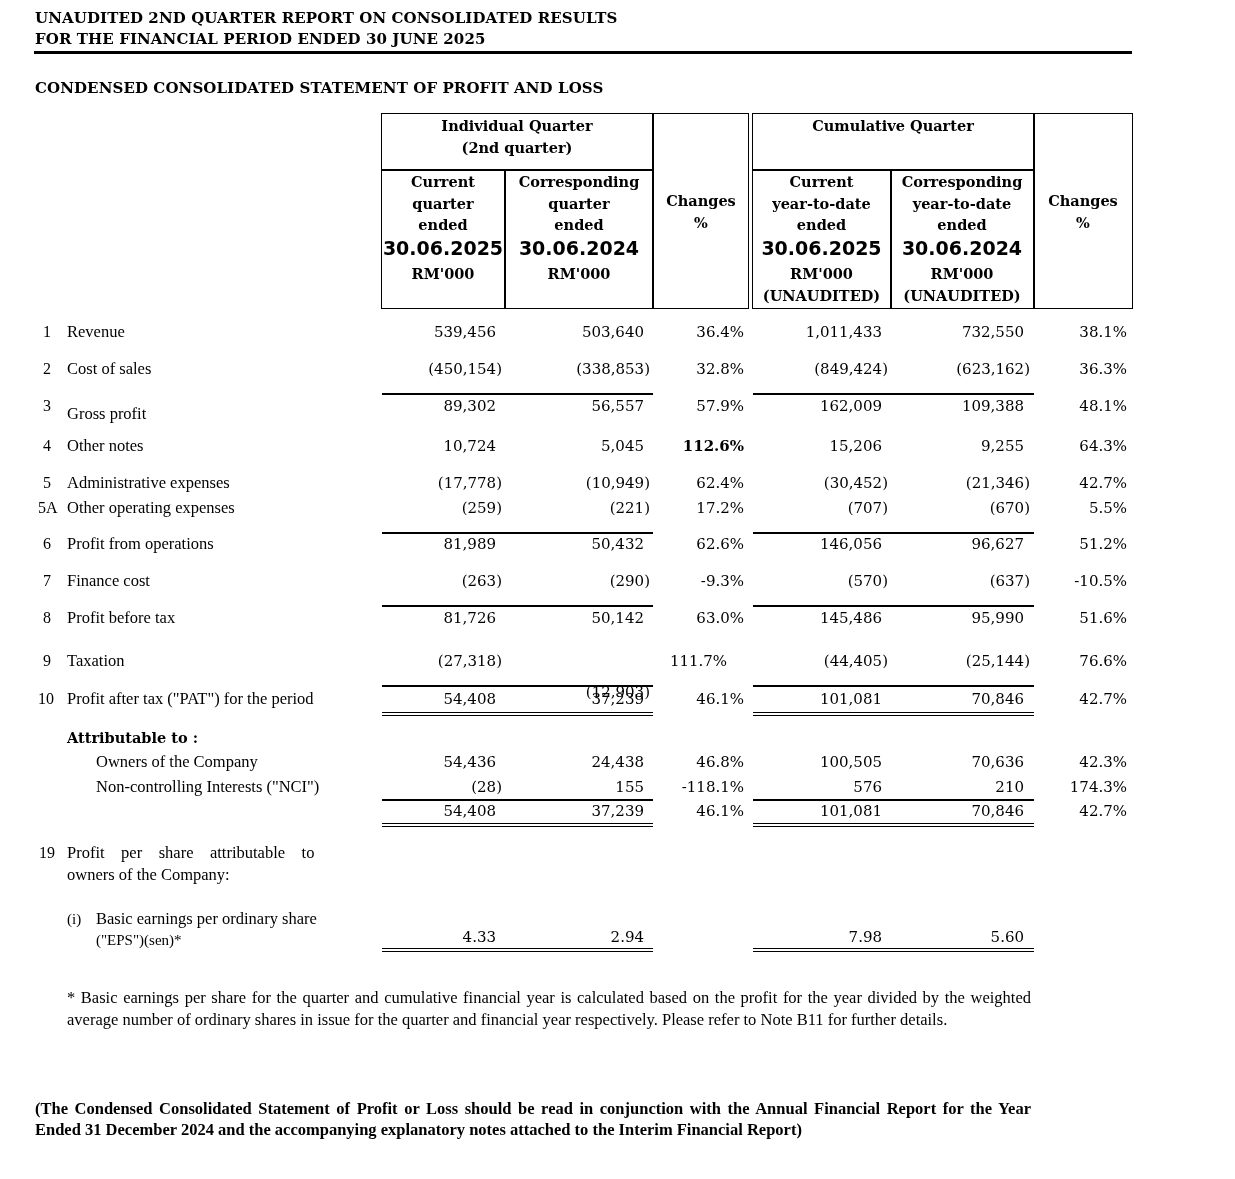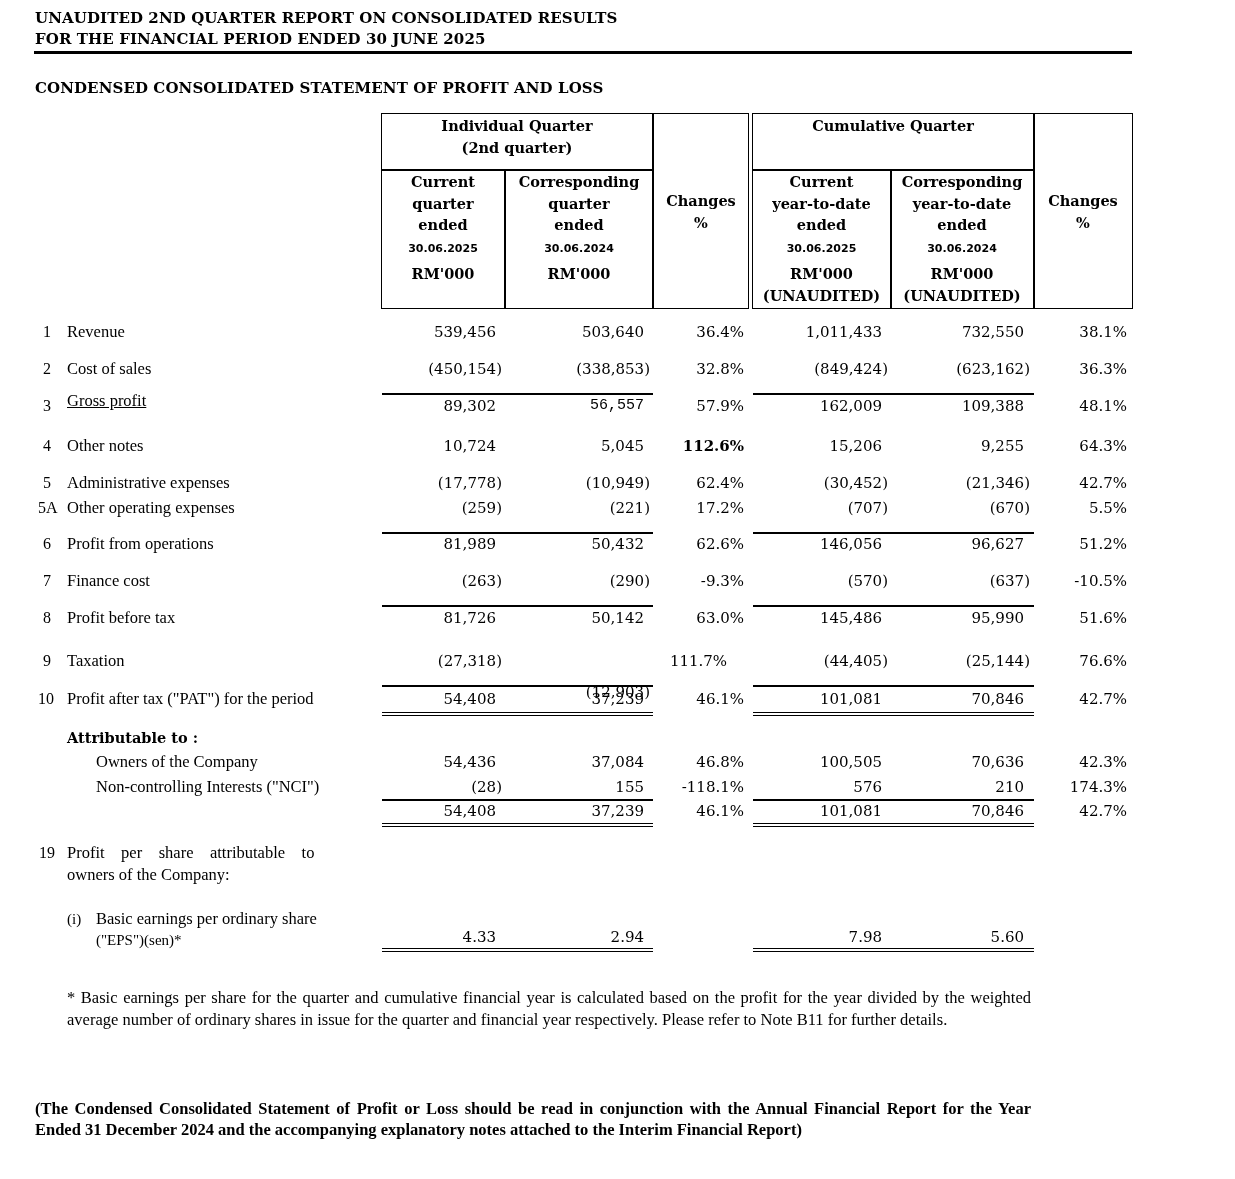--- a/index.html
+++ b/index.html
@@ -4,21 +4,21 @@
 <style>
   html, body { margin: 0; padding: 0; background: #ffffff; }
   body { width: 1235px; height: 1179px; position: relative; overflow: hidden; color: #000; font-family: "DejaVu Serif", "Liberation Serif", serif; }
   .abs { position: absolute; }
   .hdr { font-family: "DejaVu Serif", serif; font-weight: bold; font-size: 15px; line-height: 21px; letter-spacing: 0.1px; }
   .title-rule { position: absolute; left: 34px; top: 51px; width: 1098px; height: 3px; background: #000; }
   .section-title { left: 35px; top: 78px; }
   
   .box { position: absolute; border: 1.5px solid #000; box-sizing: border-box; }
   .hcell { position: absolute; box-sizing: border-box; text-align: center; font-weight: bold; font-size: 14.5px; line-height: 21.5px; font-family: "DejaVu Serif", serif; }
-  .hdate { font-family: "DejaVu Sans", sans-serif; font-weight: bold; font-size: 11px; }
+  .hdate { font-family: "DejaVu Sans", sans-serif; font-weight: bold; font-size: 19px; }
   .vline { position: absolute; width: 1.5px; background: #000; }
   .hline { position: absolute; height: 1.5px; background: #000; }
   
   .num { position: absolute; font-family: "Liberation Serif", serif; font-size: 16px; line-height: 20px; }
   .lbl { position: absolute; font-family: "Liberation Serif", serif; font-size: 16.5px; line-height: 20px; white-space: nowrap; }
   .val { position: absolute; font-family: "DejaVu Serif", serif; font-size: 15px; line-height: 20px; text-align: right; white-space: nowrap; }
   .rule1 { position: absolute; height: 1.5px; background: #000; }
   .rule2 { position: absolute; height: 4px; border-top: 1.5px solid #000; border-bottom: 1.5px solid #000; box-sizing: border-box; }
   .bold-serif { font-family: "DejaVu Serif", serif; font-weight: bold; font-size: 14.5px; }
   .footnote { position: absolute; left: 67px; top: 987px; width: 964px; font-family: "Liberation Serif", serif; font-size: 16.5px; line-height: 21.5px; text-align: justify; }
@@ -110,23 +110,23 @@
       <div class="lbl" style="left: 67px; top: 359px;">Cost of sales</div>
       <div class="val" style="left: 382px; width: 120px; top: 359px;">(450,154)</div>
       <div class="val" style="left: 505px; width: 145px; top: 359px;">(338,853)</div>
       <div class="val" style="left: 653px; width: 91px; top: 359px;">32.8%</div>
       <div class="val" style="left: 753px; width: 135px; top: 359px;">(849,424)</div>
       <div class="val" style="left: 891px; width: 139px; top: 359px;">(623,162)</div>
       <div class="val" style="left: 1034px; width: 93px; top: 359px;">36.3%</div>
     </div>
     <div>
       <div class="num" style="left: 43px; top: 396px;">3</div>
-      <div class="lbl" style="left: 67px; top: 391px; text-decoration: underline;">Gross profit</div>
+      <div class="lbl" style="left: 67px; top: 404px;">Gross profit</div>
       <div class="val" style="left: 382px; width: 114px; top: 396px;">89,302</div>
-      <div class="val" style="left: 505px; width: 139px; top: 396px; font-family: Liberation Mono, monospace;">56,557</div>
+      <div class="val" style="left: 505px; width: 139px; top: 396px;">56,557</div>
       <div class="val" style="left: 653px; width: 91px; top: 396px;">57.9%</div>
       <div class="val" style="left: 753px; width: 129px; top: 396px;">162,009</div>
       <div class="val" style="left: 891px; width: 133px; top: 396px;">109,388</div>
       <div class="val" style="left: 1034px; width: 93px; top: 396px;">48.1%</div>
     </div>
     <div>
       <div class="num" style="left: 43px; top: 436px;">4</div>
       <div class="lbl" style="left: 67px; top: 436px;">Other notes</div>
       <div class="val" style="left: 382px; width: 114px; top: 436px;">10,724</div>
       <div class="val" style="left: 505px; width: 139px; top: 436px;">5,045</div>
@@ -232,21 +232,21 @@
 
   <div class="rule2" style="left:382px; top:948px; width:271px;"></div>
   <div class="rule2" style="left:753px; top:948px; width:281px;"></div>
 </div>
 
 <div class="lbl bold-serif" style="left:67px; top:728px;">Attributable to :</div>
 <div id="attr-rows">
     <div>
       <div class="lbl" style="left: 96px; top: 752px;">Owners of the Company</div>
       <div class="val" style="left: 382px; width: 114px; top: 752px;">54,436</div>
-      <div class="val" style="left: 505px; width: 139px; top: 752px;">37,084</div>
+      <div class="val" style="left: 505px; width: 139px; top: 752px;">24,438</div>
       <div class="val" style="left: 653px; width: 91px; top: 752px;">46.8%</div>
       <div class="val" style="left: 753px; width: 129px; top: 752px;">100,505</div>
       <div class="val" style="left: 891px; width: 133px; top: 752px;">70,636</div>
       <div class="val" style="left: 1034px; width: 93px; top: 752px;">42.3%</div>
     </div>
     <div>
       <div class="lbl" style="left: 96px; top: 777px;">Non-controlling Interests ("NCI")</div>
       <div class="val" style="left: 382px; width: 120px; top: 777px;">(28)</div>
       <div class="val" style="left: 505px; width: 139px; top: 777px;">155</div>
       <div class="val" style="left: 653px; width: 91px; top: 777px;">-118.1%</div>

